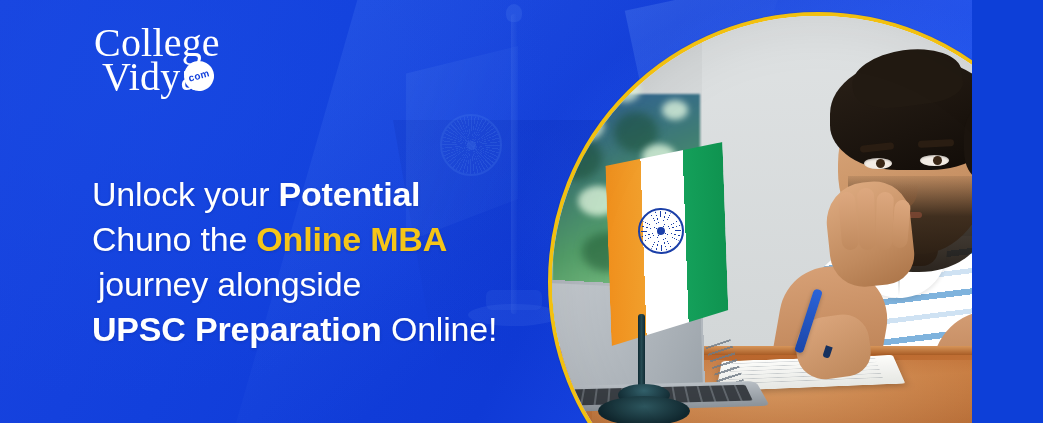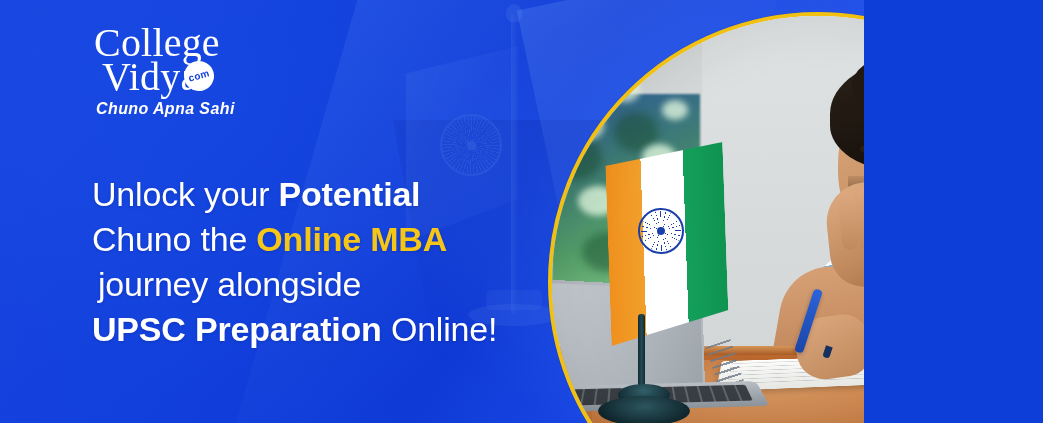--- a/index.html
+++ b/index.html
@@ -4,21 +4,21 @@
 <style>
   * { margin:0; padding:0; box-sizing:border-box; }
   html,body { width:1043px; height:423px; overflow:hidden; }
   body {
     font-family: "Liberation Sans", sans-serif;
     background:#0d3fd8;
   }
 
   .banner{
     position:relative;
-    width:864px; height:423px;
+    width:972px; height:423px;
     overflow:hidden;
     background:
       radial-gradient(ellipse 520px 380px at 86% 54%, rgba(60,120,255,.55) 0%, rgba(60,120,255,0) 62%),
       radial-gradient(ellipse 620px 460px at 12% 18%, rgba(24,74,226,.75) 0%, rgba(24,74,226,0) 70%),
       linear-gradient(117deg,#1a44e0 0%,#1240dc 30%,#0f3ad6 58%,#1b49e6 78%,#2159f0 100%);
   }
 
   
   .facet{ position:absolute; pointer-events:none; }
   .facet-a{
@@ -488,21 +488,20 @@
   </div>
 
   <div class="logo-block">
     <div class="logo-word">
       <span class="logo-l1">College</span>
       <span class="logo-l2">Vidya</span>
       <span class="dotcom">
         <span>com</span>
       </span>
     </div>
-    <div class="tagline">Chuno Apna Sahi</div>
   </div>
 
   <div class="headline">
     <span class="ln">
       <span class="reg">Unlock your </span><span class="bold">Potential</span>
     </span>
     <span class="ln">
       <span class="reg">Chuno the </span><span class="gold">Online MBA</span>
     </span>
     <span class="ln ln3">

